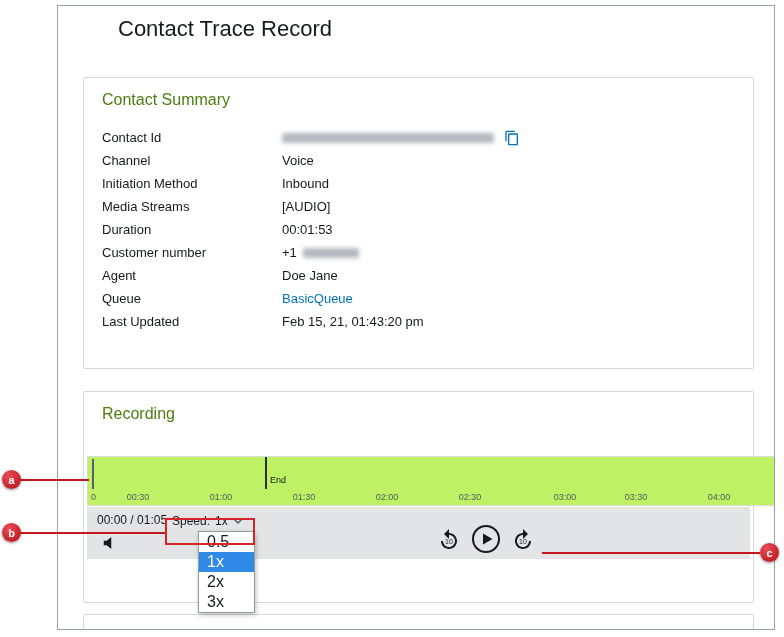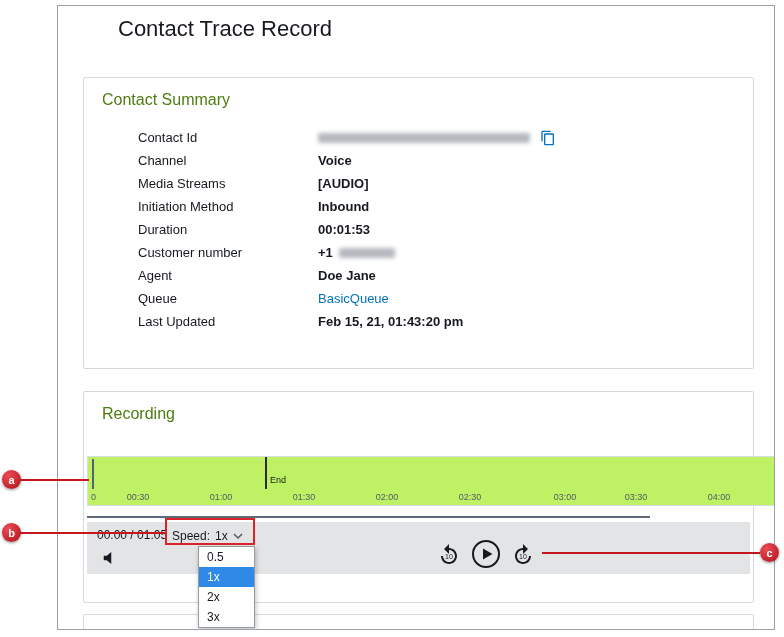--- a/index.html
+++ b/index.html
@@ -10,57 +10,57 @@
   .panel { position:absolute; left:57px; top:5px; width:718px; height:625px;
            border:1px solid #99a0a8; background:#fff; overflow:hidden; }
 
   .page-title { position:absolute; left:44px; top:10px; font-size:22px; color:#16191f;margin-left:16px; }
 
   .card { position:absolute; background:#fff; border:1px solid #d6d9db; border-radius:2px; }
   .card-heading { position:absolute; left:18px; top:13px; font-size:16px; color:#4d7c0f; }
 
   
   .summary-card { left:25px; top:71px; width:671px; height:292px; }
-  .fields { position:absolute; left:18px; top:48px; right:18px;margin-left:36px; }
+  .fields { position:absolute; left:18px; top:48px; right:18px; }
   .field-row { display:flex; align-items:center; height:23px; font-size:13px; }
   .field-label { width:180px; color:#16191f; }
-  .field-value { font-weight:bold; color:#16191f; display:flex; align-items:center; }
+  .field-value { font-weight:normal; color:#16191f; display:flex; align-items:center; }
   .field-value.link { color:#0073bb; font-weight:normal; cursor:pointer; }
   .redact { display:inline-block; height:10px; background:#b4b8bf; border-radius:2px;
             filter:blur(2px); }
   .redact-id { width:212px; }
   .redact-phone { width:56px; margin-left:6px; }
   .copy-btn { margin-left:10px; width:16px; height:16px; cursor:pointer; background:none; border:none; padding:0; display:inline-flex; }
 
   
   .recording-card { left:25px; top:385px; width:671px; height:212px; z-index:2;padding-left:27px; }
 
   .timeline { position:absolute; left:3px; top:64px; width:700px; height:50px;
               background:#bef264; border:1px solid #dadde0; overflow:hidden; }
   .playhead { position:absolute; left:4px; top:2px; width:2px; height:30px; background:#5a6069; cursor:ew-resize; }
   .end-marker { position:absolute; left:177px; top:0; width:2px; height:32px; background:#2a2e33; }
   .end-label { position:absolute; left:182px; top:18px; font-size:9px; color:#16191f; }
   .tick { position:absolute; top:35px; font-size:9px; color:#545b64; transform:translateX(-50%); white-space:nowrap; }
   .tick.first { transform:none; }
 
   .timeline-axis { position:absolute; left:3px; top:124px; width:563px; height:2px; background:#5f6b7a; }
 
-  .player-bar { position:absolute; left:3px; top:130px; width:663px; height:52px; background:#e3e4e5; }
+  .player-bar { position:absolute; left:3px; top:115px; width:663px; height:52px; background:#e3e4e5; }
   .time-display { position:absolute; left:10px; top:6px; font-size:12px; color:#16191f; }
   .speed-control { position:absolute; left:85px; top:4px; height:20px; display:flex; align-items:center;
                    gap:5px; font-size:12px; color:#16191f; cursor:pointer; }
   .mute-btn { position:absolute; left:12px; top:27px; width:20px; height:18px; background:none; border:none; cursor:pointer; padding:0; }
   .ctl-btn { position:absolute; background:none; border:none; padding:0; cursor:pointer; }
   .rewind-btn  { left:350px; top:21px; width:24px; height:24px; }
   .play-btn    { left:384px; top:17px; width:30px; height:30px; }
   .forward-btn { left:424px; top:21px; width:24px; height:24px; }
 
   .speed-popup { position:absolute; left:111px; top:24px; width:57px; background:#fff;
                  border:1px solid #979ba1; box-shadow:1px 2px 5px rgba(0,0,0,.25); z-index:30; }
-  .speed-option { height:20px; line-height:20px; padding-left:8px; font-size:12px; color:#16191f; cursor:pointer; }
+  .speed-option { height:20px; line-height:20px; padding-left:8px; font-size:16px; color:#16191f; cursor:pointer; }
   .speed-option.selected { background:#2e8ae6; color:#ffffff; }
 
   
   .next-card { left:25px; top:608px; width:671px; height:16px; }
 
   
   .callout { position:absolute; width:19px; height:19px; border-radius:50%;
              background:radial-gradient(circle at 35% 30%, #ea4b56, #b01016);
              color:#fff; font-size:11px; font-weight:bold; display:flex; align-items:center;
              justify-content:center; box-shadow:0 1px 3px rgba(0,0,0,.45); z-index:40; }
@@ -97,27 +97,27 @@
           </button>
         </span>
       </div>
 
       <div class="field-row">
         <span class="field-label">Channel</span>
         <span class="field-value">Voice</span>
       </div>
 
       <div class="field-row">
+        <span class="field-label">Initiation Method</span>
+        <span class="field-value">Inbound</span>
+      </div>
+
+      <div class="field-row">
         <span class="field-label">Media Streams</span>
         <span class="field-value">[AUDIO]</span>
-      </div>
-
-      <div class="field-row">
-        <span class="field-label">Initiation Method</span>
-        <span class="field-value">Inbound</span>
       </div>
 
 
       <div class="field-row">
         <span class="field-label">Duration</span>
         <span class="field-value">00:01:53</span>
       </div>
 
       <div class="field-row">
         <span class="field-label">Customer number</span>

